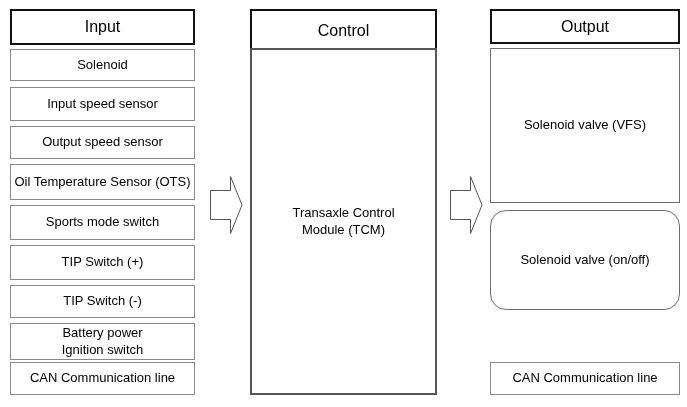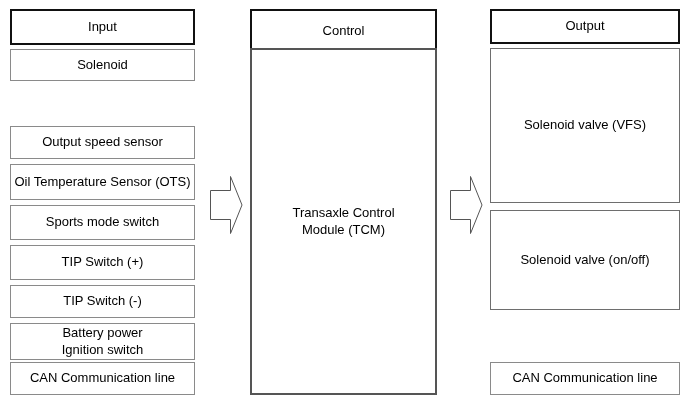--- a/index.html
+++ b/index.html
@@ -21,21 +21,21 @@
     justify-content: center;
     text-align: center;
     background: #ffffff;
     color: #000000;
     font-size: 13px;
     line-height: 1.25;
     white-space: pre-line;
   }
   .header {
     border: 2px solid #111111;
-    font-size: 13px;
+    font-size: 16px;
   }
   .item {
     border: 1px solid #8a8a8a;
   }
   .module {
     border: 2px solid #555555;
   }
   .bigout {
     border: 1px solid #6e6e6e;
   }
@@ -52,20 +52,21 @@
   .arrow-1 { left: 210px; }
   .arrow-2 { left: 450px; }
 </style>
 </head>
 <body>
 
 <div class="canvas">
 
   <div class="box header col-input" style="top:9px;   height:36px;">Input</div>
   <div class="box item   col-input" style="top:49px;  height:32px;">Solenoid</div>
+  <div class="box item   col-input" style="top:87px;  height:34px;">Input speed sensor</div>
   <div class="box item   col-input" style="top:126px; height:33px;">Output speed sensor</div>
   <div class="box item   col-input" style="top:164px; height:36px;">Oil Temperature Sensor (OTS)</div>
   <div class="box item   col-input" style="top:205px; height:35px;">Sports mode switch</div>
   <div class="box item   col-input" style="top:245px; height:35px;">TIP Switch (+)</div>
   <div class="box item   col-input" style="top:323px; height:37px;">Battery power
 Ignition switch</div>
   <div class="box item   col-input" style="top:285px; height:33px;">TIP Switch (-)</div>
   <div class="box item   col-input" style="top:362px; height:33px;">CAN Communication line</div>
 
   <svg class="arrow arrow-1" viewBox="0 0 33 60">
@@ -75,16 +76,16 @@
   <div class="box header col-ctrl" style="top:9px;  height:44px;">Control</div>
   <div class="box module col-ctrl" style="top:48px; height:347px;">Transaxle Control
 Module (TCM)</div>
 
   <svg class="arrow arrow-2" viewBox="0 0 33 60">
     <polygon points="0.5,15.5 20.5,15.5 20.5,1.5 32,30 20.5,58.5 20.5,44.5 0.5,44.5" fill="#ffffff" stroke="#555555" stroke-width="1"></polygon>
   </svg>
 
   <div class="box bigout col-out" style="top:48px;  height:155px;">Solenoid valve (VFS)</div>
   <div class="box header col-out" style="top:9px;   height:35px;">Output</div>
-  <div class="box bigout col-out" style="top:210px; height:100px;">Solenoid valve (on/off)</div>
+  <div class="box bigout col-out" style="top:210px; height:100px;border-radius:16px;">Solenoid valve (on/off)</div>
   <div class="box item   col-out" style="top:362px; height:33px;">CAN Communication line</div>
 
 </div>
 
 </body></html>

